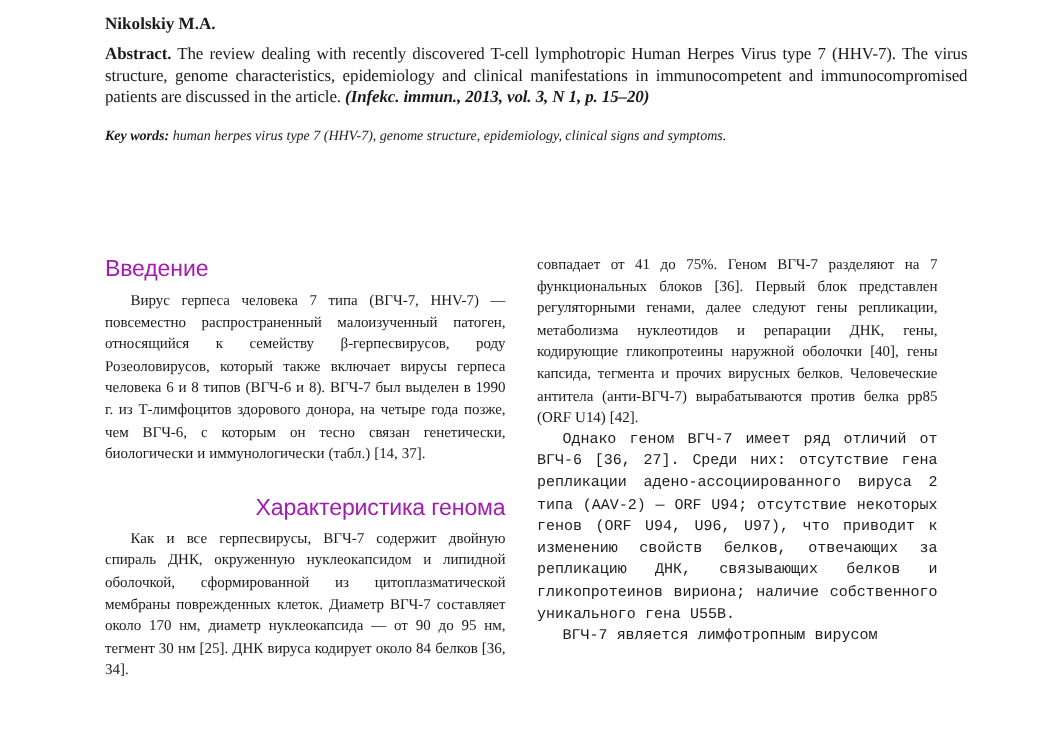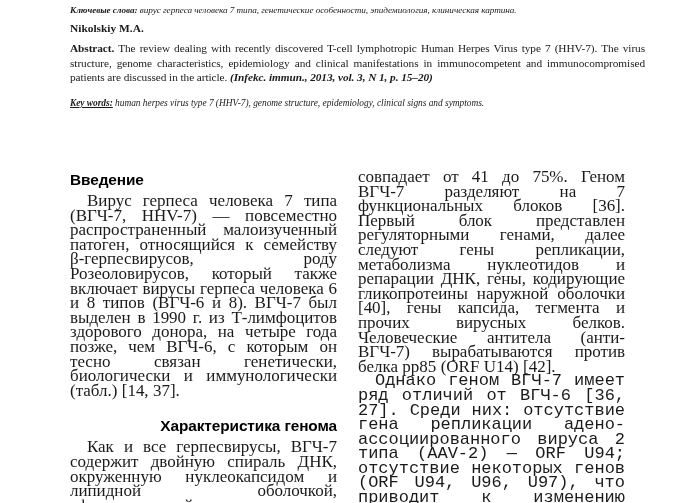--- a/index.html
+++ b/index.html
@@ -72,47 +72,46 @@
   .keywords-en {
     margin-top: 12px;
     font-style: italic;
     font-size: 9.4px;
     line-height: 12px;
     letter-spacing: -0.02px;
   }
   .keywords-en .lead {
     font-weight: bold;
     font-style: italic;
-    text-decoration: underline;
   }
 
   .col {
     position: absolute;
     top: 170px;
     width: 267px;
     height: 333px;
     overflow: hidden;
   }
   .col-left  { left: 70px; }
   .col-right { left: 358px; }
 
   h2.section {
     font-family: "Liberation Sans", sans-serif;
-    font-weight: bold;
+    font-weight: normal;
     font-size: 15.4px;
     line-height: 19px;
     margin: 0 0 5px 0;
-    color: #000000;
+    color: #a21caf;
     letter-spacing: -0.1px;
   }
   h2.section.tight { margin-bottom: 4px; }
 
   p.body {
     margin: 0;
-    font-size: 17px;
+    font-size: 10px;
     line-height: 14.6px;
     text-align: justify;
     text-indent: 17px;
     letter-spacing: -0.02px;
     word-spacing: 0.2px;
     hyphens: manual;
   }
   p.body + p.body { margin-top: 0; font-family: Liberation Mono, monospace; }
   .gap-before { margin-top: 18px !important; text-align: right; }
   .clipped {
@@ -120,21 +119,20 @@
     overflow: hidden;
   }
 </style>
 </head>
 <body>
 
 <div class="page">
 
   <div class="head-block">
 
-    <div class="keywords-ru"><span class="lead">Ключевые слова:</span><span> вирус герпеса человека 7 типа, генетические особенности, эпидемиология, клиническая картина.</span></div>
 
 
     <div class="doc-author">Nikolskiy M.A.</div>
 
     <div class="abstract"><span class="lead">Abstract.</span><span> The review dealing with recently discovered T-cell lymphotropic Human Herpes Virus type 7 (HHV-7). The virus structure, genome characteristics, epidemiology and clinical manifestations in immunocompetent and immunocompromised patients are discussed in the article. </span><span class="cite">(Infekc. immun., 2013, vol. 3, N 1, p. 15–20)</span></div>
 
     <div class="keywords-en"><span class="lead">Key words:</span><span> human herpes virus type 7 (HHV-7), genome structure, epidemiology, clinical signs and symptoms.</span></div>
 
   </div>
 

